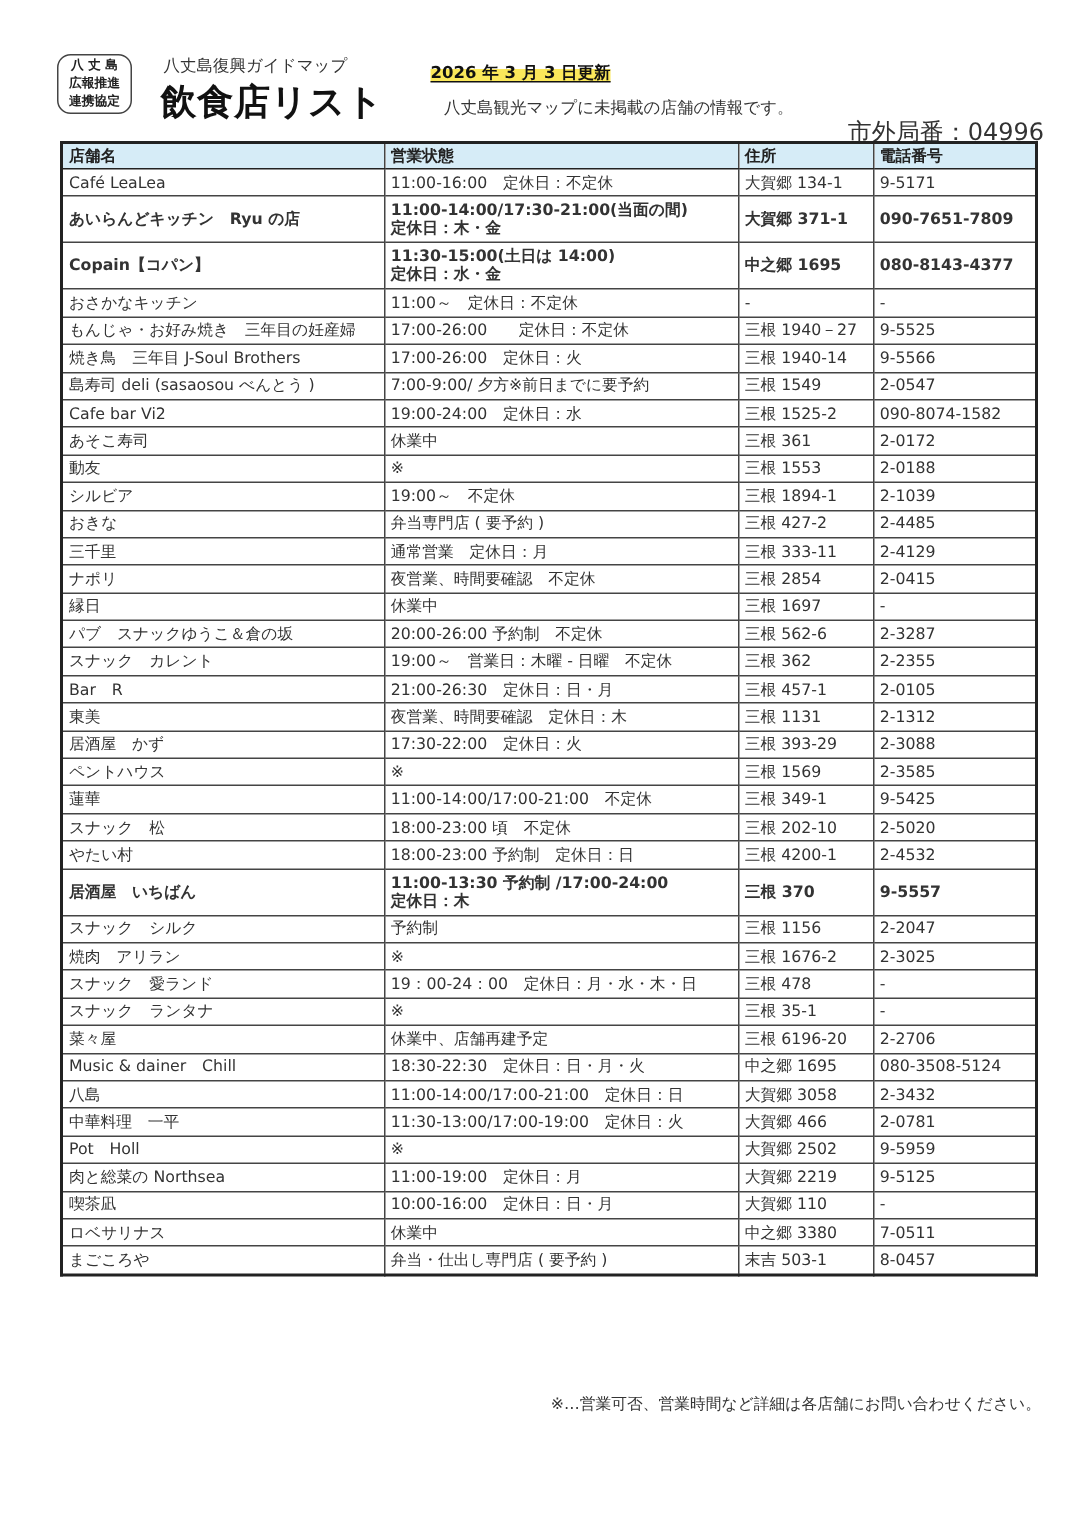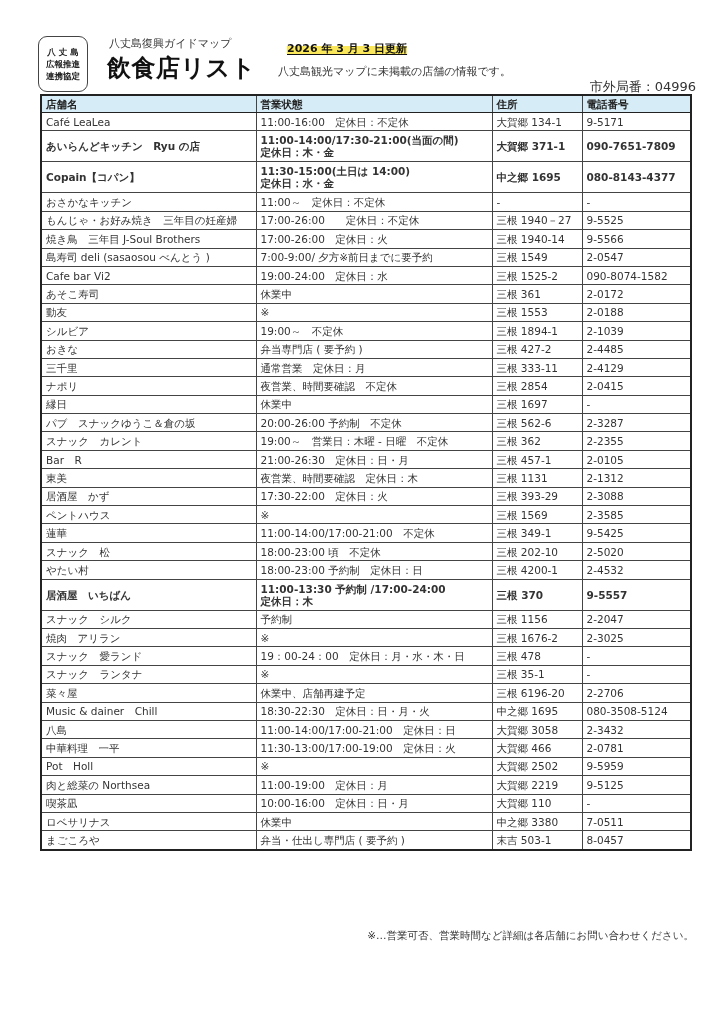--- a/index.html
+++ b/index.html
@@ -2,42 +2,42 @@
 <html><head>
 <meta charset="utf-8">
 <style>
   html, body { margin: 0; padding: 0; background: #ffffff; }
   body {
     width: 724px; height: 1024px; position: relative; overflow: hidden;
     font-family: "DejaVu Sans", "Liberation Sans", sans-serif;
     color: #222;
   }
   .badge {
-    position: absolute; left: 38px; top: 36px; width: 50px; height: 56px;
+    position: absolute; left: 38px; top: 36px; width: 50px; height: 40px;
     border: 1.5px solid #444; border-radius: 9px; box-sizing: border-box;
     display: flex; flex-direction: column; align-items: center; justify-content: center;
     font-size: 8.5px; font-weight: bold; line-height: 12px; color: #222;
   }
   .subtitle {
     position: absolute; left: 109px; top: 36px; font-size: 11px; color: #333;
   }
   .title {
     position: absolute; left: 107px; top: 52px; font-size: 24px; font-weight: bold; color: #111;
     letter-spacing: 0.5px;
   }
   .updated {
     position: absolute; left: 287px; top: 41px; font-size: 11px; font-weight: bold; color: #111;
     background: linear-gradient(to bottom, transparent 35%, #fbe85a 35%, #fbe85a 92%, transparent 92%);
     text-decoration: underline; text-underline-offset: 2px; text-align: center;
   }
   .note {
-    position: absolute; left: 278px; top: 64px; font-size: 11px; color: #333;
+    position: absolute; left: 296px; top: 64px; font-size: 11px; color: #333;
   }
   .area-code {
-    position: absolute; right: 28px; top: 78px; font-size: 13px; color: #333;
+    position: absolute; right: 28px; top: 78px; font-size: 16px; color: #333;
   }
   table {
     position: absolute; left: 40px; top: 94px; width: 650px;
     border-collapse: collapse; border: 2px solid #222;
     font-size: 10.5px; color: #333;
     table-layout: fixed;
   }
   th, td {
     border: 1px solid #444; padding: 0 4px; text-align: left; vertical-align: middle;
     white-space: nowrap; overflow: hidden; line-height: 12px;

